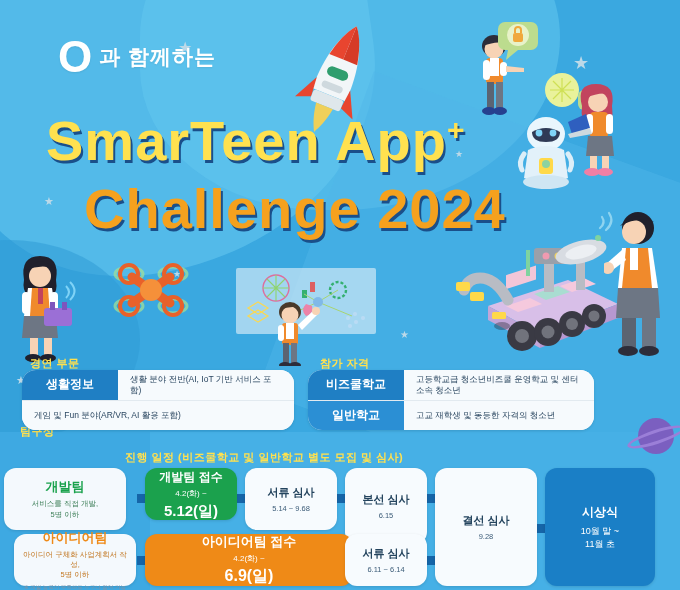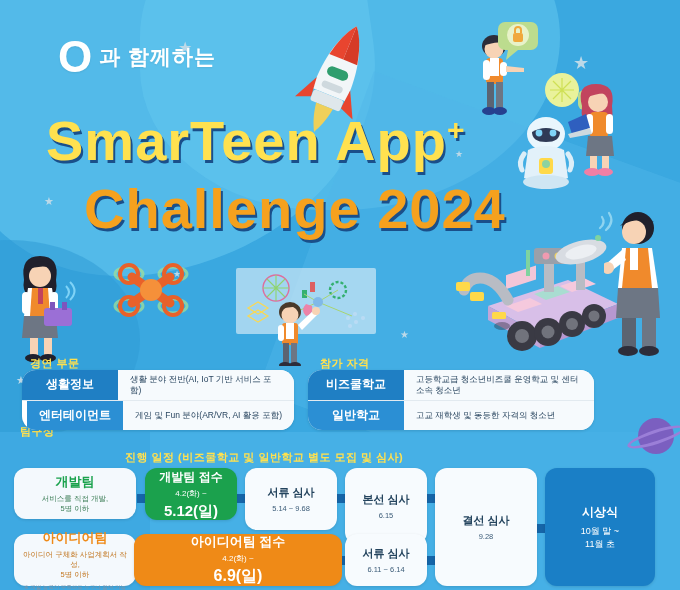--- a/index.html
+++ b/index.html
@@ -469,43 +469,42 @@
       <ellipse cx="24" cy="145" rx="10" ry="5" fill="#2d2d3a"></ellipse>
       <ellipse cx="45" cy="145" rx="10" ry="5" fill="#2d2d3a"></ellipse>
     </svg>
   </div>
 
   <div class="sec-label" style="left:30px; top:356px;">경연 부문</div>
   <div class="sec-label" style="left:320px; top:356px;">참가 자격</div>
   <div class="sec-label" style="left:20px; top:424px;">팀구성</div>
   <div class="sec-label" style="left:125px; top:450px;">진행 일정 (비즈쿨학교 및 일반학교 별도 모집 및 심사)</div>
 
-  <div class="info-card" style="left:22px; top:370px; width:272px; height:60px;align-items:flex-end;">
+  <div class="info-card" style="left:22px; top:370px; width:272px; height:60px;">
     <div class="info-row">
       <div class="info-key">생활정보</div>
       <div class="info-val">생활 분야 전반(AI, IoT 기반 서비스 포함)</div>
     </div>
     <div class="info-row">
-      <div class="info-key">엔터테이먼트</div>
       <div class="info-val">게임 및 Fun 분야(AR/VR, AI 활용 포함)</div>
     </div>
   </div>
 
   <div class="info-card" style="left:308px; top:370px; width:286px; height:60px;">
     <div class="info-row">
       <div class="info-key">비즈쿨학교</div>
       <div class="info-val">고등학교급 청소년비즈쿨 운영학교 및 센터 소속 청소년</div>
     </div>
     <div class="info-row">
       <div class="info-key">일반학교</div>
       <div class="info-val">고교 재학생 및 동등한 자격의 청소년</div>
     </div>
   </div>
 
-  <div class="team-box team-dev" style="left:14px; top:468px; width:122px; height:51px;text-align:right;">
+  <div class="team-box team-dev" style="left:4px; top:468px; width:122px; height:62px;text-align:right;">
     <div class="team-title">개발팀</div>
     <div class="team-desc">서비스를 직접 개발,</div>
     <div class="team-desc">5명 이하</div>
   </div>
 
   <div class="team-box team-idea" style="left:14px; top:534px; width:122px; height:52px;">
     <div class="team-title">아이디어팀</div>
     <div class="team-desc">아이디어 구체화 사업계획서 작성,</div>
     <div class="team-desc">5명 이하</div>
     <div class="team-note">※ 개발 능력이 부족하도 누구나 참여 가능</div>
@@ -531,21 +530,21 @@
   <div class="sch-box sch-white" style="left:245px; top:468px; width:92px; height:62px;">
     <div class="sch-title">서류 심사</div>
     <div class="sch-date">5.14 ~ 9.68</div>
   </div>
 
   <div class="sch-box sch-white" style="left:345px; top:468px; width:82px; height:76px;text-align:center;">
     <div class="sch-title">본선 심사</div>
     <div class="sch-date">6.15</div>
   </div>
 
-  <div class="sch-box sch-orange" style="left:134px; top:534px; width:208px; height:52px;">
+  <div class="sch-box sch-orange" style="left:145px; top:534px; width:208px; height:52px;">
     <div class="sch-title">아이디어팀 접수</div>
     <div class="sch-date">
       <span>4.2(화) ~</span>
       <span class="big">6.9(일)</span>
     </div>
   </div>
 
   <div class="sch-box sch-white" style="left:345px; top:534px; width:82px; height:52px;">
     <div class="sch-title">서류 심사</div>
     <div class="sch-date">6.11 ~ 6.14</div>

